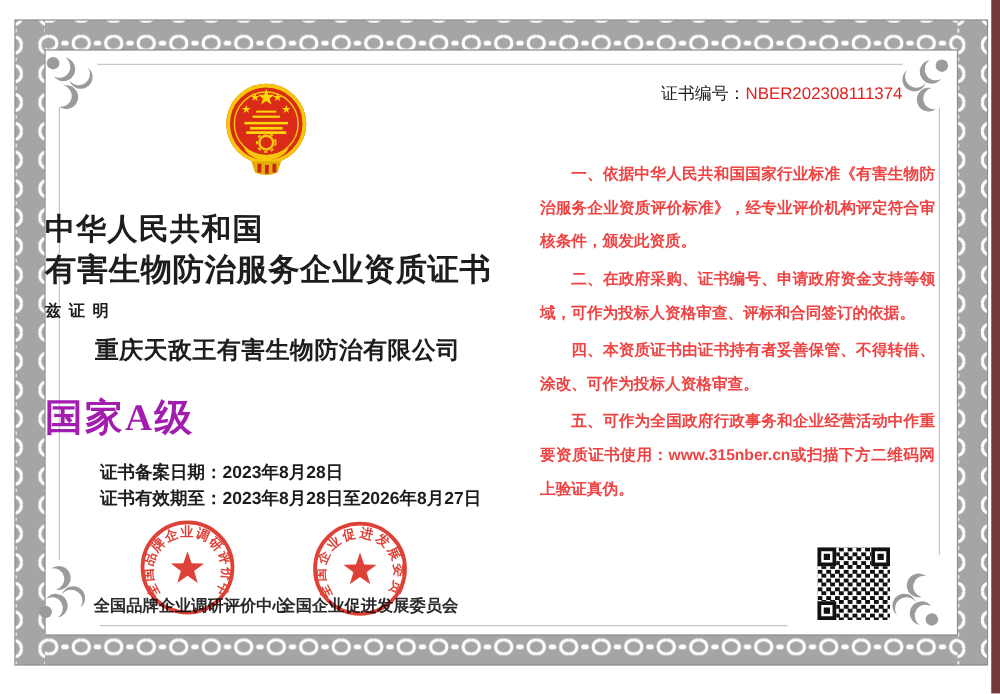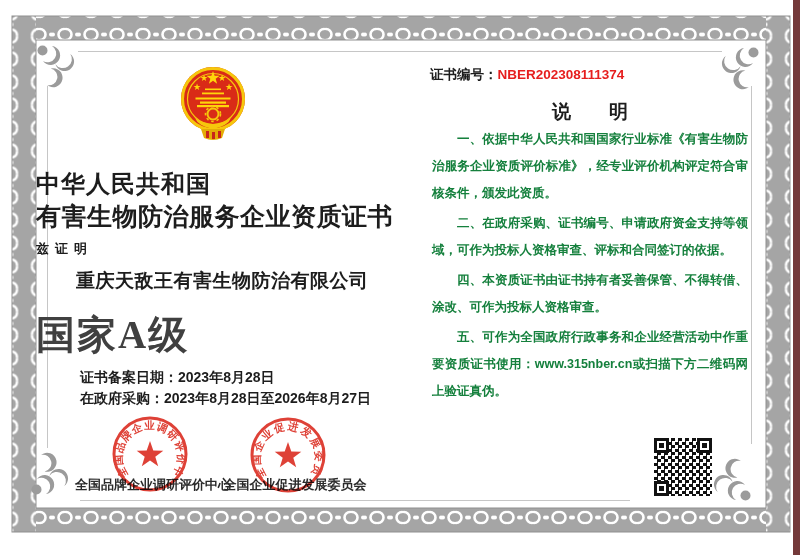--- a/index.html
+++ b/index.html
@@ -15,33 +15,33 @@
   .corner.tr{transform:scaleX(-1);}
   .corner.bl{transform:scaleY(-1);}
   .corner.br{transform:scale(-1,-1);}
   
   .emblem{position:absolute;left:178px;top:62px;z-index:2;}
   .col-left{position:absolute;left:36px;width:360px;text-align:left;color:#1d1d1d;z-index:2;}
   .title1{top:169px;font-size:24px;font-weight:800;line-height:30px;letter-spacing:1px;}
   .title2{top:201px;font-size:25px;font-weight:800;line-height:30px;letter-spacing:0.5px;}
   .certify{top:241px;font-size:13px;font-weight:600;line-height:16px;letter-spacing:6px;}
   .company{top:268px;font-size:19px;font-weight:700;line-height:26px;letter-spacing:0.5px;padding-left:40px;}
-  .grade{top:315px;font-family:"Liberation Serif",serif;font-size:39px;font-weight:700;line-height:40px;letter-spacing:2px;color:#404040;}
+  .grade{top:315px;font-family:"Liberation Serif",serif;font-size:30px;font-weight:700;line-height:40px;letter-spacing:2px;color:#a21caf;}
   .dates{position:absolute;left:80px;top:367px;font-size:14px;font-weight:700;line-height:21px;color:#1d1d1d;z-index:2;}
   .seal{position:absolute;width:78px;height:78px;z-index:4;mix-blend-mode:multiply;opacity:.95;}
   .seal-caption{position:absolute;top:476px;width:166px;text-align:center;font-family:"Liberation Serif",serif;
     font-size:13px;font-weight:700;color:#2a2a2a;z-index:3;}
   
-  .cert-no{position:absolute;left:430px;top:66px;width:292px;font-size:13.5px;
-    font-weight:700;color:#1d1d1d;z-index:2;}
+  .cert-no{position:absolute;left:430px;top:66px;width:292px;text-align:right;font-size:13.5px;
+    font-weight:400;color:#1d1d1d;z-index:2;}
   .cert-no .num{color:#e61e1e;}
   .instr-heading{position:absolute;left:432px;top:101px;width:316px;text-align:center;font-size:19px;
     font-weight:800;line-height:22px;color:#1d1d1d;z-index:2;}
   .instr-body{position:absolute;left:432px;top:126px;width:316px;z-index:2;}
-  .instr-body p{margin:0 0 3px 0;font-size:12.5px;font-weight:600;line-height:27px;color:#15803d;
+  .instr-body p{margin:0 0 3px 0;font-size:12.5px;font-weight:600;line-height:27px;color:#ef4444;
     text-align:justify;text-indent:2em;}
   
   .qr{position:absolute;left:654px;top:438px;width:58px;height:58px;z-index:4;
     background:conic-gradient(#111 90deg,#fff 90deg 180deg,#111 180deg 270deg,#fff 270deg);
     background-size:7px 7px;}
   .finder{position:absolute;width:15px;height:15px;background:#fff;border:3px solid #111;box-sizing:border-box;}
   .finder::after{content:"";position:absolute;left:2px;top:2px;width:5px;height:5px;background:#111;}
   .finder.tl{left:0;top:0;} .finder.tr{right:0;top:0;} .finder.bl{left:0;bottom:0;}
 </style>
 </head>
@@ -131,21 +131,21 @@
   </svg>
 
   <div class="col-left title1 abs">中华人民共和国</div>
   <div class="col-left title2 abs">有害生物防治服务企业资质证书</div>
   <div class="col-left certify abs">兹证明</div>
   <div class="col-left company abs">重庆天敌王有害生物防治有限公司</div>
   <div class="col-left grade abs">国家A级</div>
 
   <div class="dates">
     <div><span>证书备案日期：</span><span>2023年8月28日</span></div>
-    <div><span>在政府采购：</span><span>2023年8月28日至2026年8月27日</span></div>
+    <div><span>证书有效期至：</span><span>2023年8月28日至2026年8月27日</span></div>
   </div>
 
   <div class="seal-caption" style="left:70px;">全国品牌企业调研评价中心</div>
   <div class="seal-caption" style="left:212px;">全国企业促进发展委员会</div>
 
   <svg class="seal" style="left:111px;top:415px;" viewBox="0 0 78 78">
     <defs>
         <path id="sealArc0" d="M17.5 60 A28 28 0 1 1 60.5 60" fill="none"></path>
       </defs>
     <circle cx="39" cy="39" r="36" fill="none" stroke="#dd372c" stroke-width="3"></circle>
@@ -162,21 +162,20 @@
     <polygon fill="#dd372c" points="39,26 42.3,35.5 52.3,35.7 44.3,41.7 47.2,51.3 39,45.6 30.8,51.3 33.7,41.7 25.7,35.7 35.7,35.5"></polygon>
     <text font-size="10.5" font-weight="bold" fill="#dd372c" letter-spacing="2">
       <textPath href="#sealArc1">全国企业促进发展委员会</textPath>
     </text>
   </svg>
 
   <div class="cert-no">
     <span>证书编号：</span><span class="num">NBER202308111374</span>
   </div>
 
-  <div class="instr-heading">说　　明</div>
 
   <div class="instr-body">
     <p>一、依据中华人民共和国国家行业标准《有害生物防治服务企业资质评价标准》，经专业评价机构评定符合审核条件，颁发此资质。</p>
     <p>二、在政府采购、证书编号、申请政府资金支持等领域，可作为投标人资格审查、评标和合同签订的依据。</p>
     <p>四、本资质证书由证书持有者妥善保管、不得转借、涂改、可作为投标人资格审查。</p>
     <p>五、可作为全国政府行政事务和企业经营活动中作重要资质证书使用：www.315nber.cn或扫描下方二维码网上验证真伪。</p>
   </div>
 
   <div class="qr">
     <div class="finder tl"></div>

